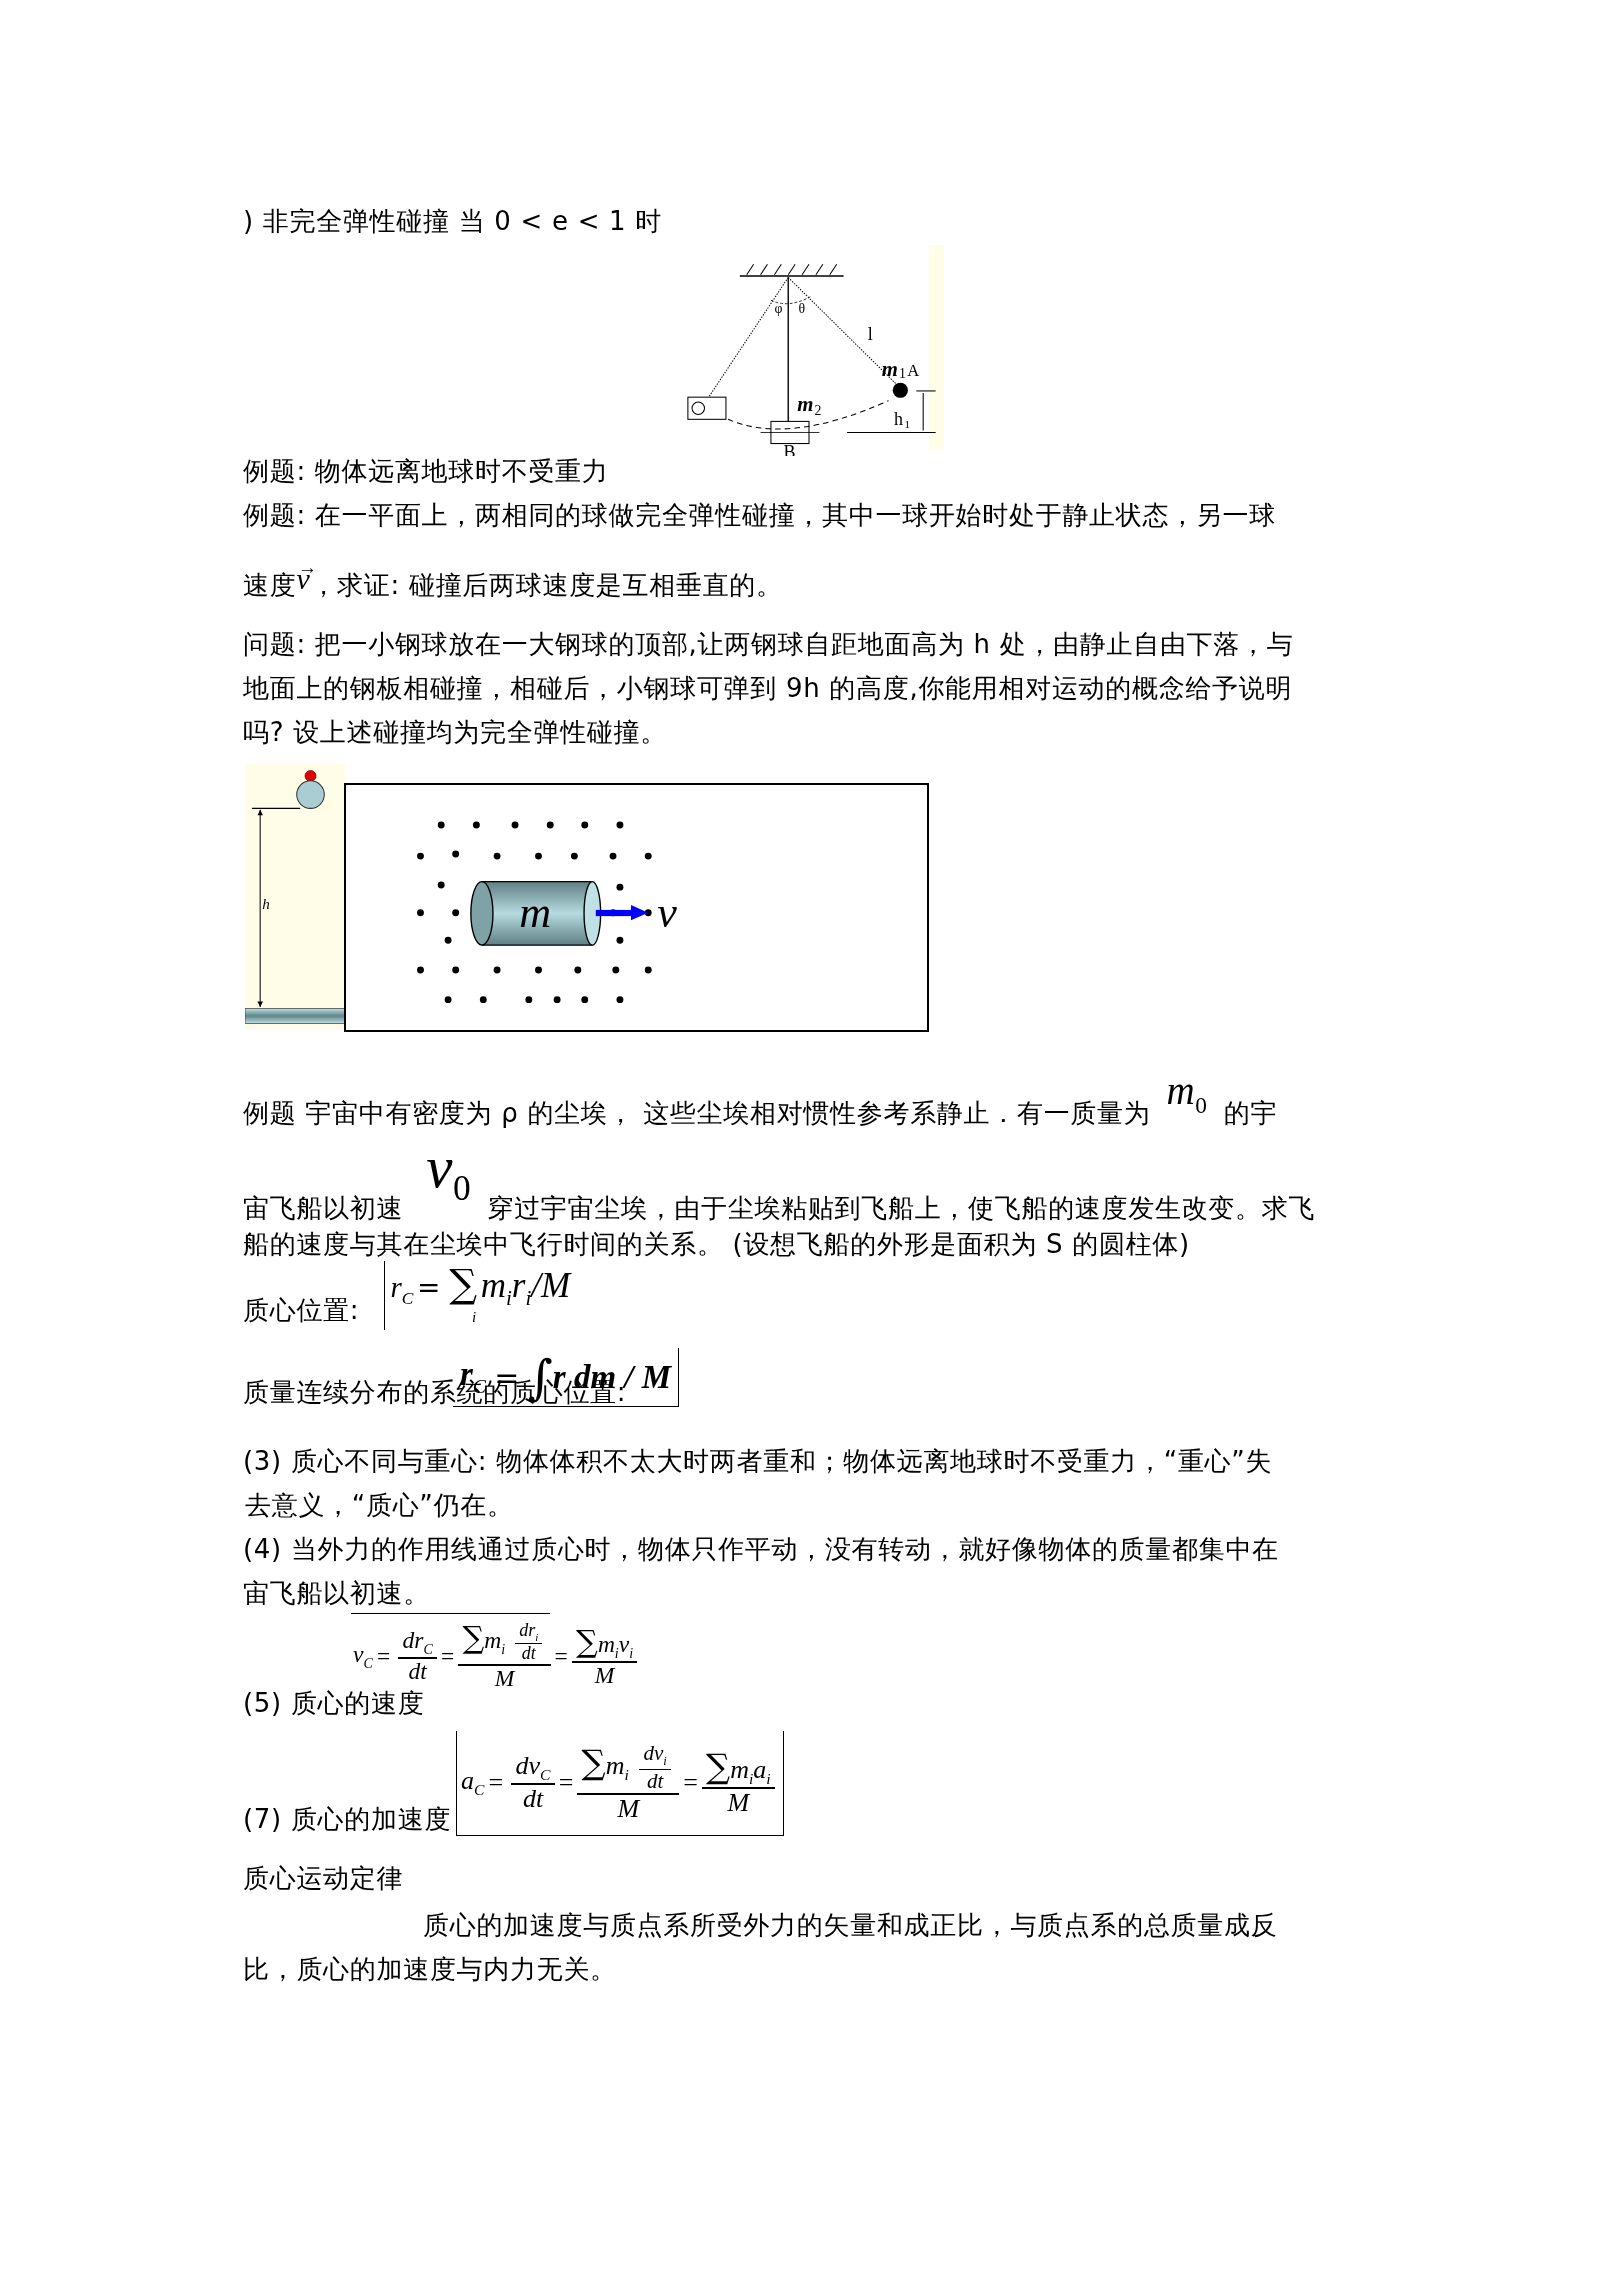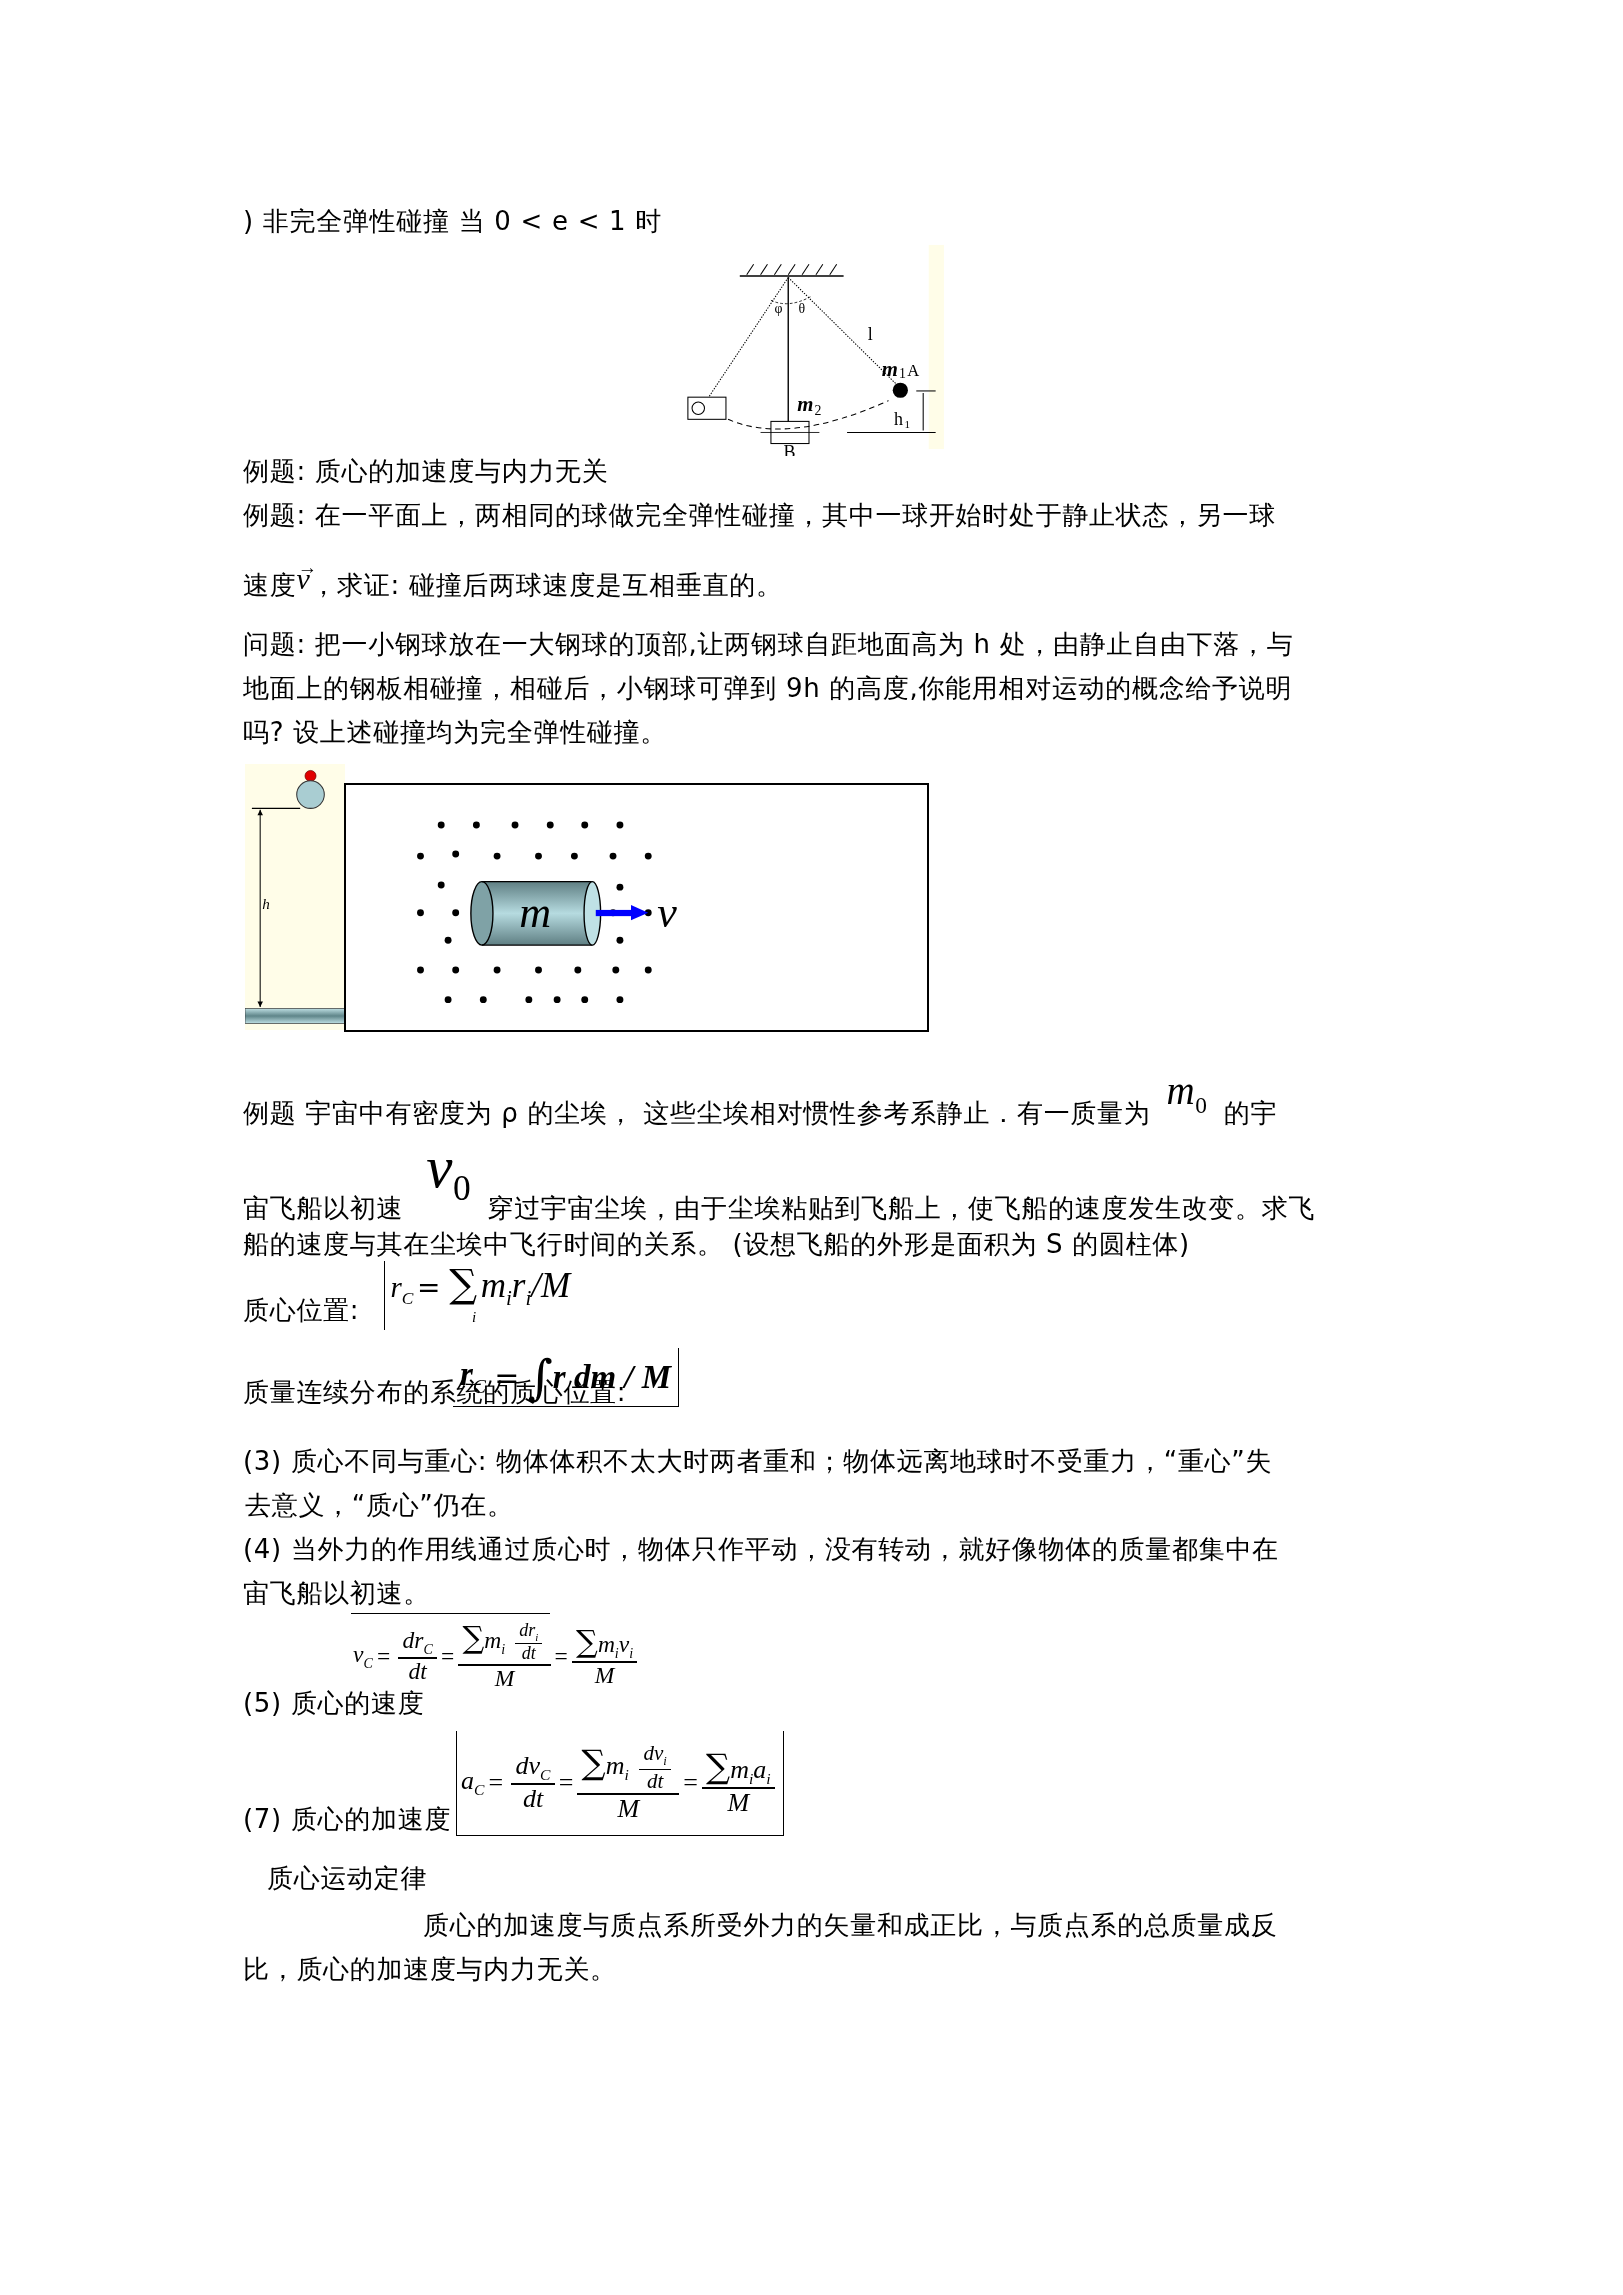--- a/index.html
+++ b/index.html
@@ -61,21 +61,21 @@
     <text x="325" y="203" font-size="20" font-family="Liberation Serif, serif">1</text>
     <text x="337" y="200" font-size="24" font-family="Liberation Serif, serif">A</text>
     <text x="178" y="250" font-size="30" font-style="italic" font-weight="bold" font-family="Liberation Serif, serif">m</text>
     <text x="203" y="256" font-size="20" font-family="Liberation Serif, serif">2</text>
     <text x="318" y="270" font-size="26" font-family="Liberation Serif, serif">h</text>
     <text x="333" y="274" font-size="16" font-family="Liberation Serif, serif">1</text>
     <text x="158" y="318" font-size="26" font-family="Liberation Serif, serif">B</text>
   </svg>
 </div>
 
-<div class="txt" style="left:243px;top:455px;">例题: 质心的加速度与内力无关</div>
+<div class="txt" style="left:243px;top:455px;">例题: 物体远离地球时不受重力</div>
 <div class="txt" style="left:243px;top:499px;">例题: 在一平面上，两相同的球做完全弹性碰撞，其中一球开始时处于静止状态，另一球</div>
 <div class="txt" style="left:243px;top:567px;">
   <span>速度</span><span class="math" style="font-size:30px;position:relative;top:-5.5px;"><span style="position:absolute;left:1.4px;top:-11px;font-size:19.4px;font-style:normal;">→</span><span>v</span></span><span>，求证: 碰撞后两球速度是互相垂直的。</span>
 </div>
 
 <div class="txt" style="left:243px;top:628px;">问题: 把一小钢球放在一大钢球的顶部,让两钢球自距地面高为 h 处，由静止自由下落，与</div>
 <div class="txt" style="left:243px;top:672px;">地面上的钢板相碰撞，相碰后，小钢球可弹到 9h 的高度,你能用相对运动的概念给予说明</div>
 <div class="txt" style="left:243px;top:716px;">吗? 设上述碰撞均为完全弹性碰撞。</div>
 
 <div class="abs" style="left:245px;top:764px;width:100px;height:266px;background:#fffde8;">
@@ -231,16 +231,16 @@
         </span></span>
       <span class="den">M</span>
     </span>
     <span style="font-style:normal;">=</span>
   <span class="frac">
       <span class="num"><span class="sigma">∑</span>m<sub>i</sub>a<sub>i</sub></span>
       <span class="den">M</span>
     </span>
 </div>
 
-<div class="txt" style="left:243px;top:1862px;margin-left:24px;">质心运动定律</div>
+<div class="txt" style="left:243px;top:1862px;">质心运动定律</div>
 <div class="txt" style="left:423px;top:1909px;">质心的加速度与质点系所受外力的矢量和成正比，与质点系的总质量成反</div>
 <div class="txt" style="left:243px;top:1953px;">比，质心的加速度与内力无关。</div>
 
 
 </body></html>

